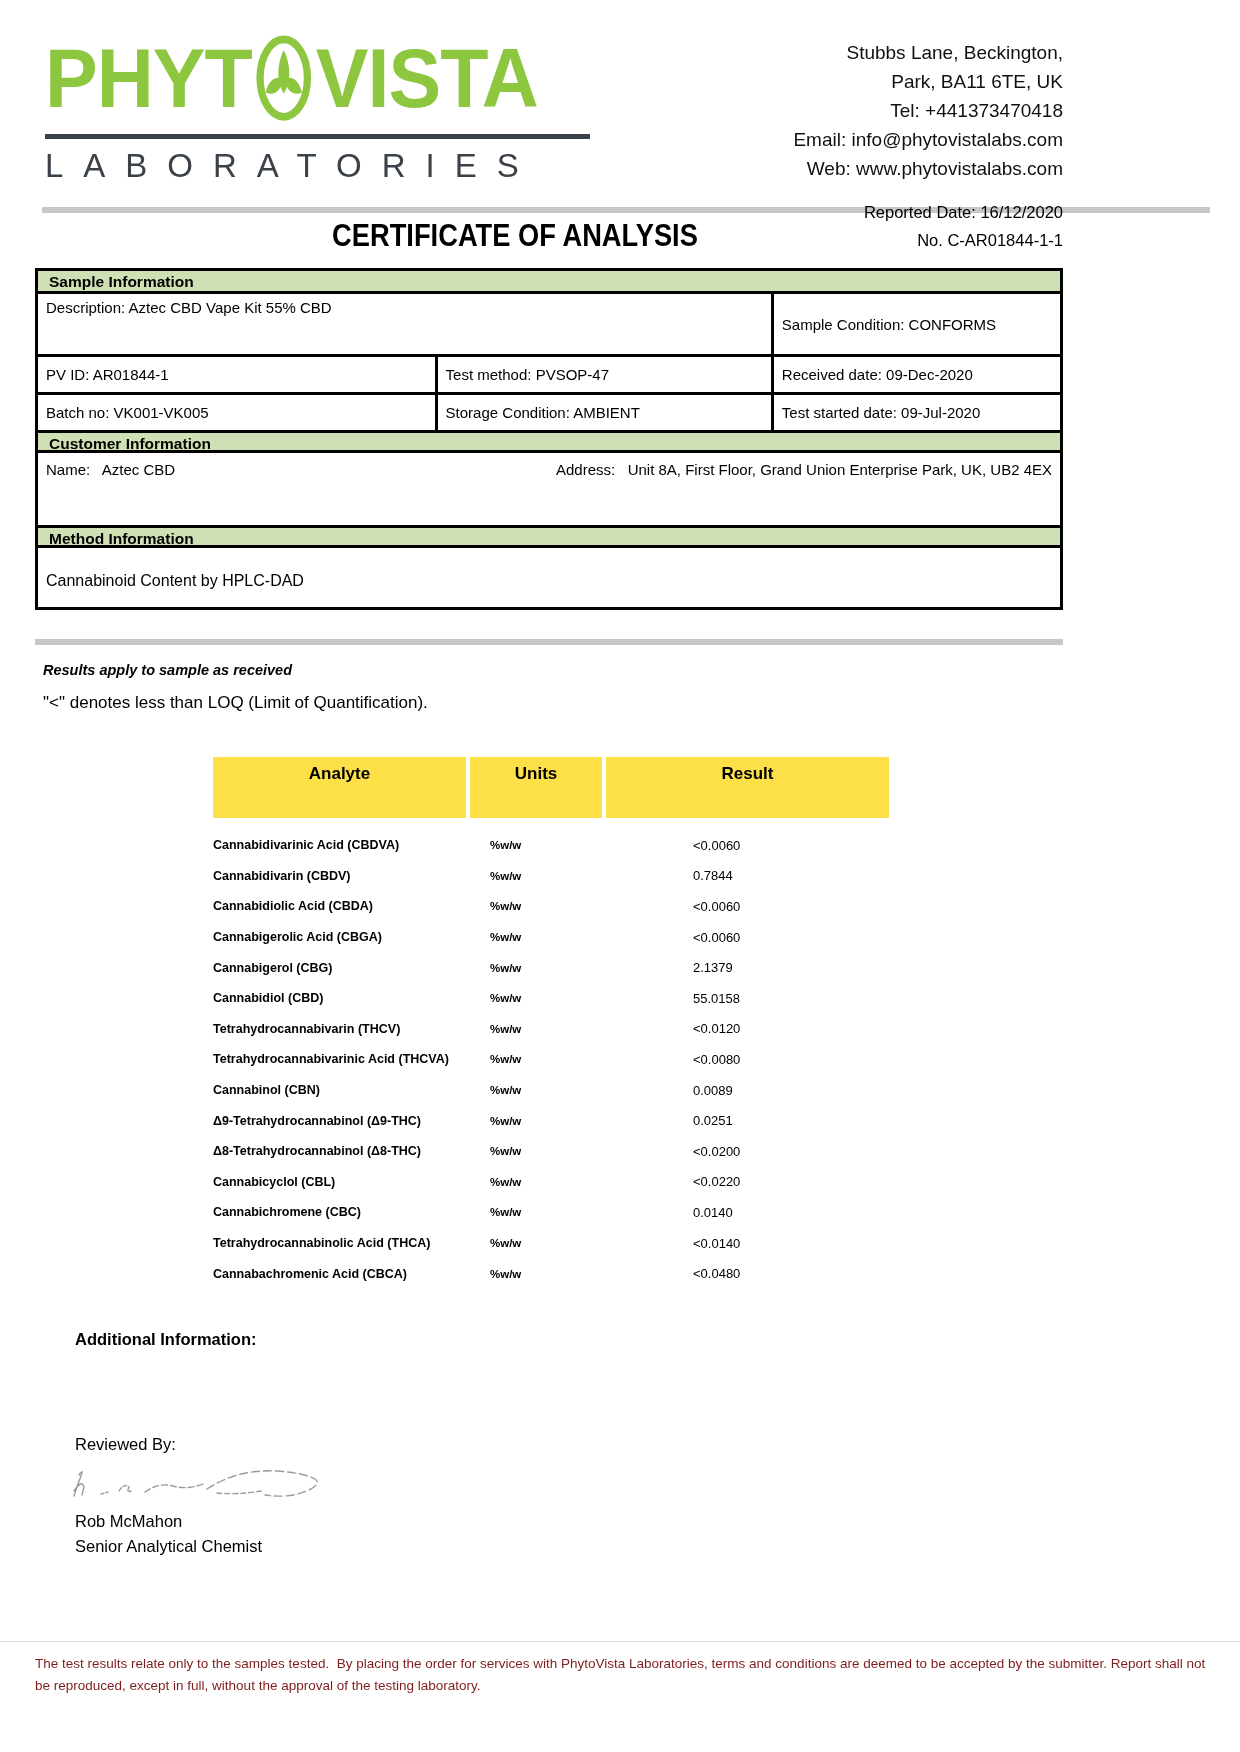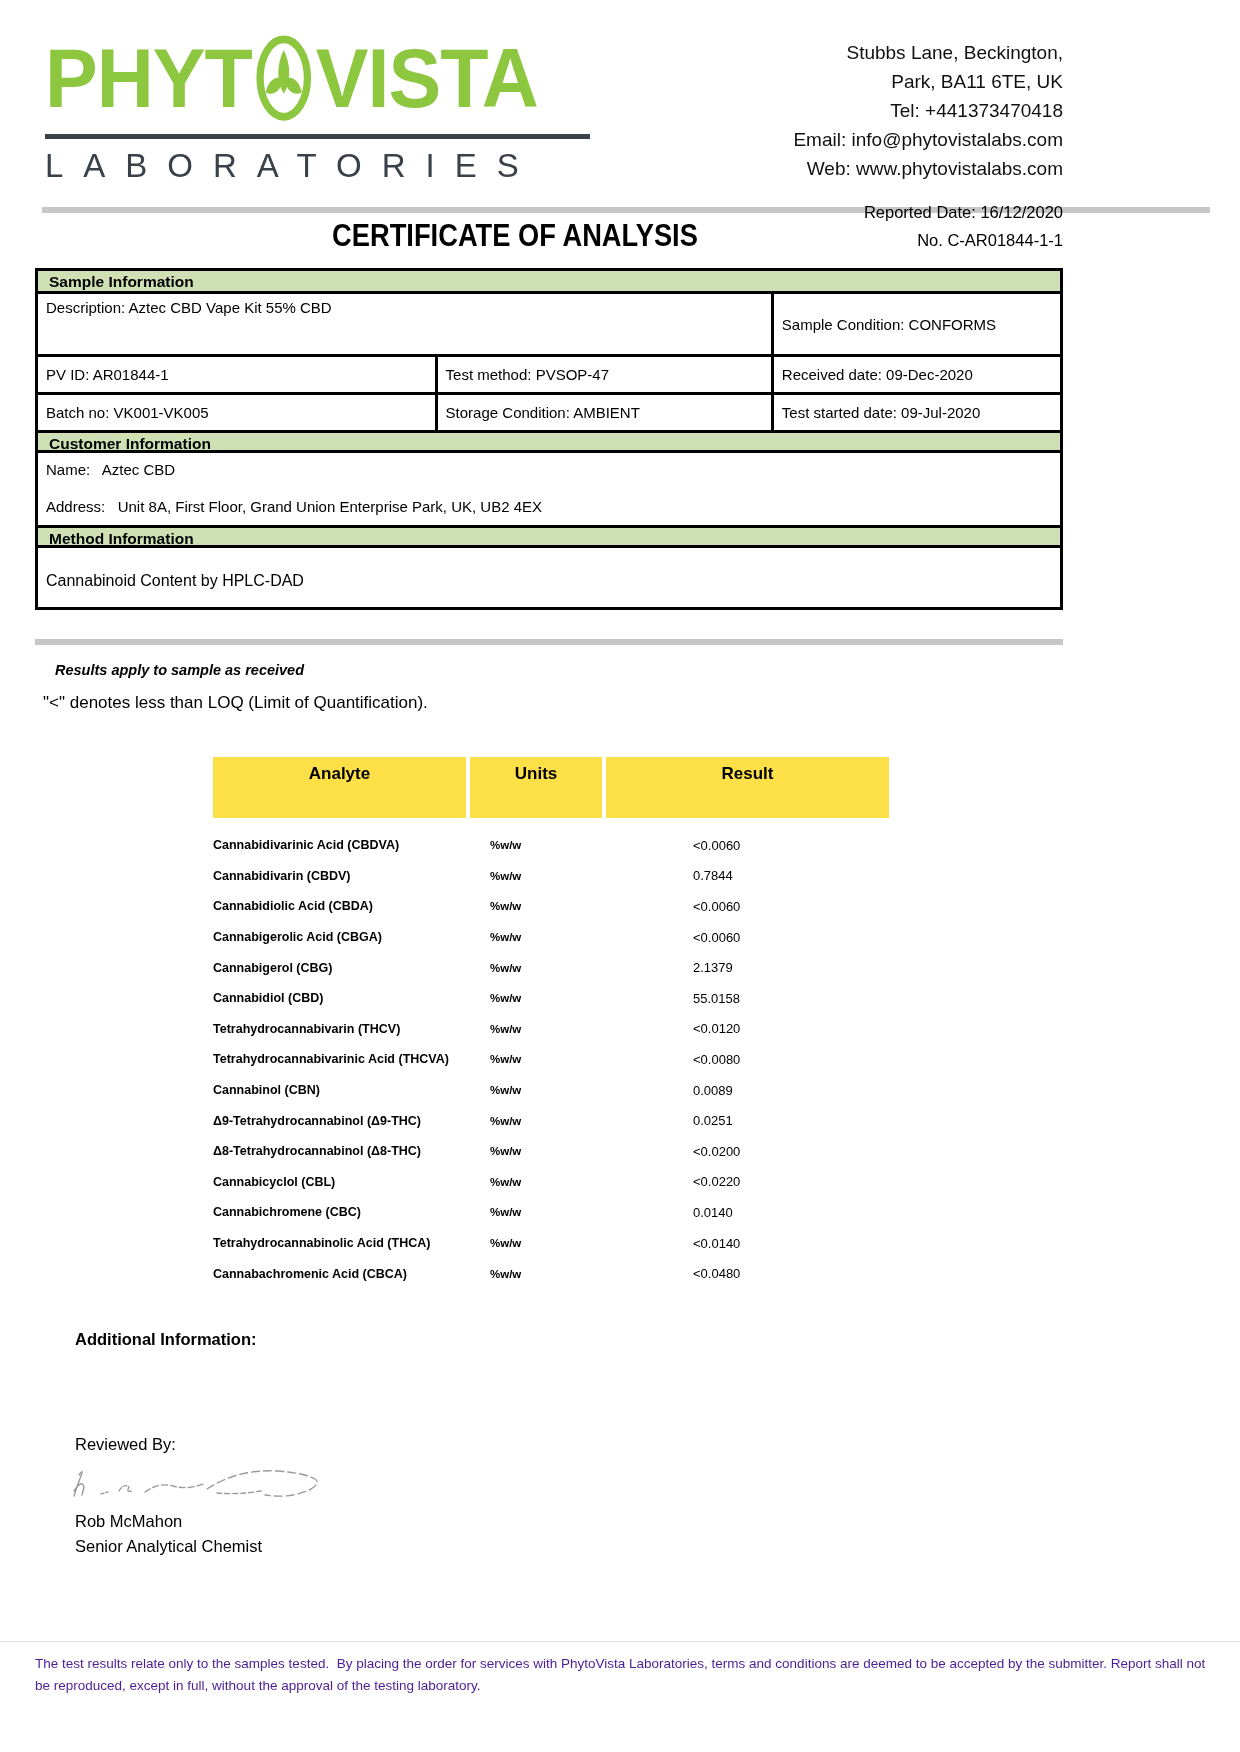--- a/index.html
+++ b/index.html
@@ -53,26 +53,26 @@
   .row { display:flex; }
   .row + .row { border-top:3px solid #000; }
   .cell { padding:4px 8px; }
   .desc-row { height:60px;border-radius:15px; }
   .desc-row .c1 { flex:0 0 72%; border-right:3px solid #000; padding-top:5px; }
   .desc-row .c2 { flex:1; display:flex; align-items:center; }
   .trio-row { height:38px; }
   .trio-row .c1 { flex:0 0 39.1%; border-right:3px solid #000; display:flex; align-items:center; }
   .trio-row .c2 { flex:0 0 32.9%; border-right:3px solid #000; display:flex; align-items:center; }
   .trio-row .c3 { flex:1; display:flex; align-items:center; }
-  .cust-body { height:72px; padding:8px 8px 10px 8px; display:flex; flex-direction:column; justify-content:space-between; white-space:pre-wrap; }
+  .cust-body { height:72px; padding:8px 8px 10px 8px; display:flex; flex-direction:row; justify-content:space-between; white-space:pre-wrap; }
   .method-body { height:52px; display:flex; align-items:center; padding:0 8px; font-size:16px;margin-top:7px; }
 
   .gray-divider2 { position:absolute; top:639px; left:35px; width:1028px; height:6px; background:#c7c7c7; }
 
-  .note-italic { position:absolute; top:662px; left:43px; font-size:14.5px; font-weight:bold; font-style:italic;margin-left:12px; }
+  .note-italic { position:absolute; top:662px; left:43px; font-size:14.5px; font-weight:bold; font-style:italic; }
   .note-loq { position:absolute; top:693px; left:43px; font-size:17px; }
 
   
   .results { position:absolute; top:757px; left:213px; width:676px; }
   .res-head { display:flex; gap:4px; }
   .res-head .hcell {
     background:#fde047; height:61px; padding-top:7px; text-align:center;
     font-weight:bold; font-size:17px;
   }
   .res-head .h1 { width:253px; }
@@ -88,21 +88,21 @@
 
   
   .review { position:absolute; top:1432px; left:75px; font-size:16.5px; }
   .review .sig { display:block; margin:4px 0 2px -8px; }
   .review .line { line-height:25px; }
 
   
   .footer-line { position:absolute; top:1641px; left:0; width:1240px; height:1px; background:#e0e0e0; }
   .footer {
     position:absolute; top:1653px; left:35px; width:1172px;
-    font-size:13.5px; line-height:22px; white-space:pre-wrap; color:#4c1d95;
+    font-size:13.5px; line-height:22px; white-space:pre-wrap; color:#7f1d1d;
   }
 </style>
 </head>
 <body>
 
 <div class="page">
 
   <div class="logo-block">
     <div class="logo-main">
       <span>PHYT</span>

